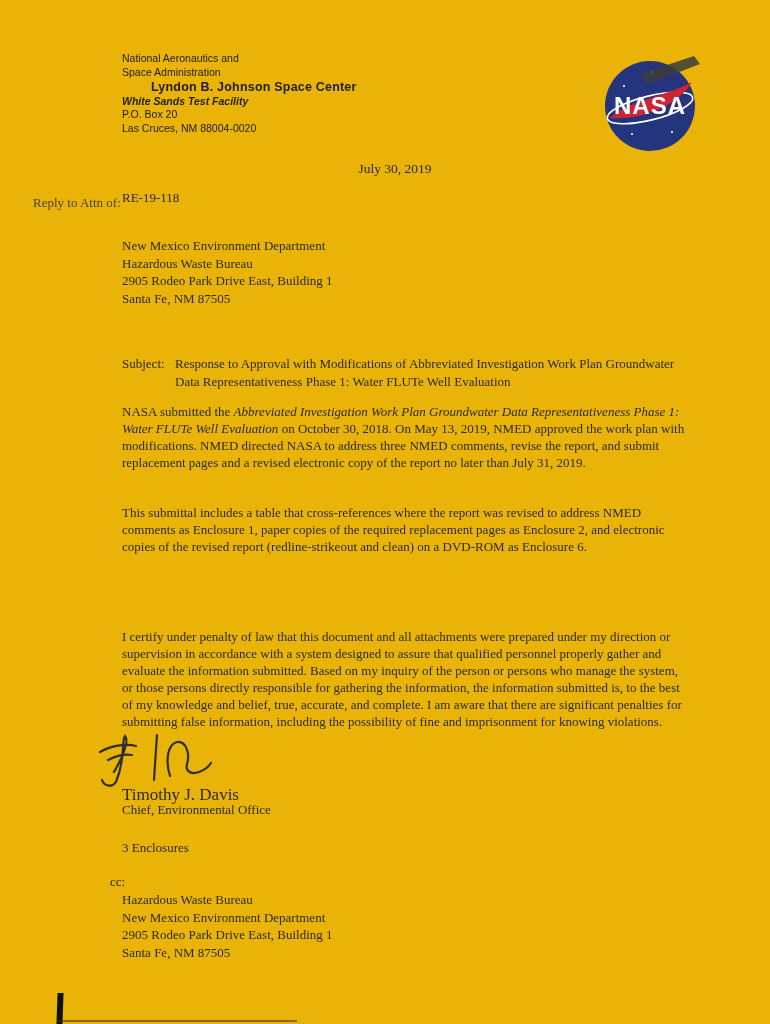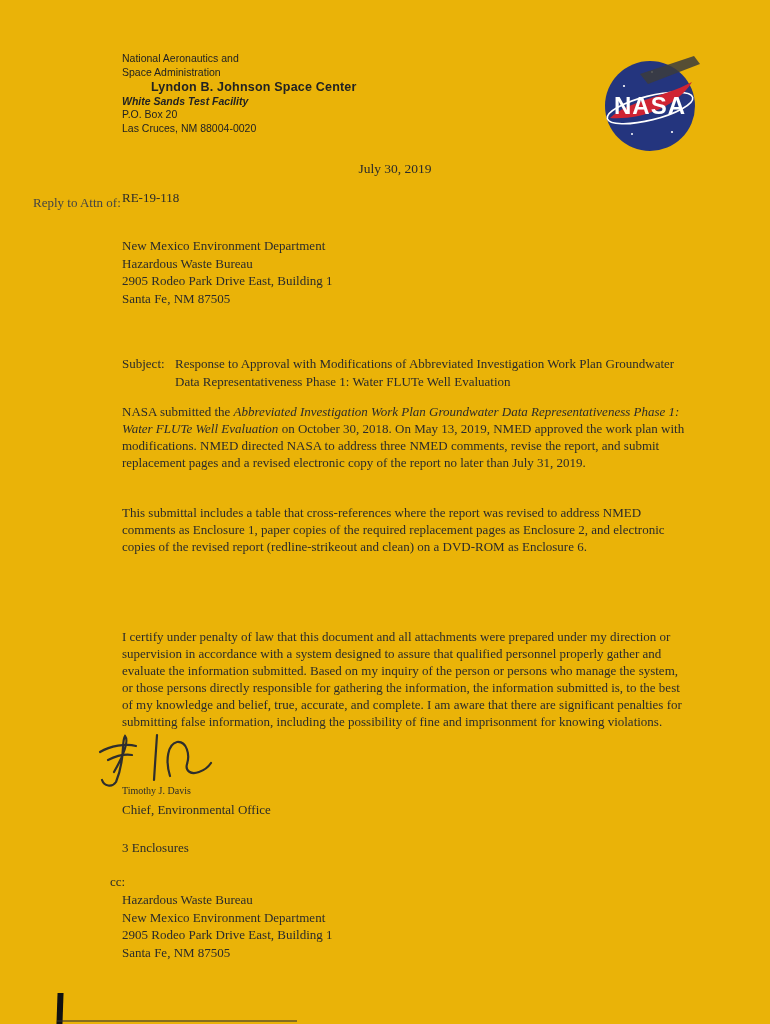--- a/index.html
+++ b/index.html
@@ -92,21 +92,21 @@
   .p4 { top: 700px; }
   .para em { font-style: italic; }
   
   .signature-svg {
     position: absolute;
     left: 92px;
     top: 730px;
     width: 150px;
     height: 60px;
   }
-  .sig-name  { position: absolute; left: 122px; top: 785px; font-size: 10px; }
+  .sig-name  { position: absolute; left: 122px; top: 785px; font-size: 17px; }
   .sig-title { position: absolute; left: 122px; top: 802px; font-size: 13px; }
   .enclosures { position: absolute; left: 122px; top: 840px; font-size: 13px; }
   .cc-label   { position: absolute; left: 110px; top: 874px; font-size: 13px; }
   .cc-block   { top: 891px; }
   
   .scan-bar-vert {
     position: absolute;
     left: 57px;
     top: 993px;
     width: 6px;

